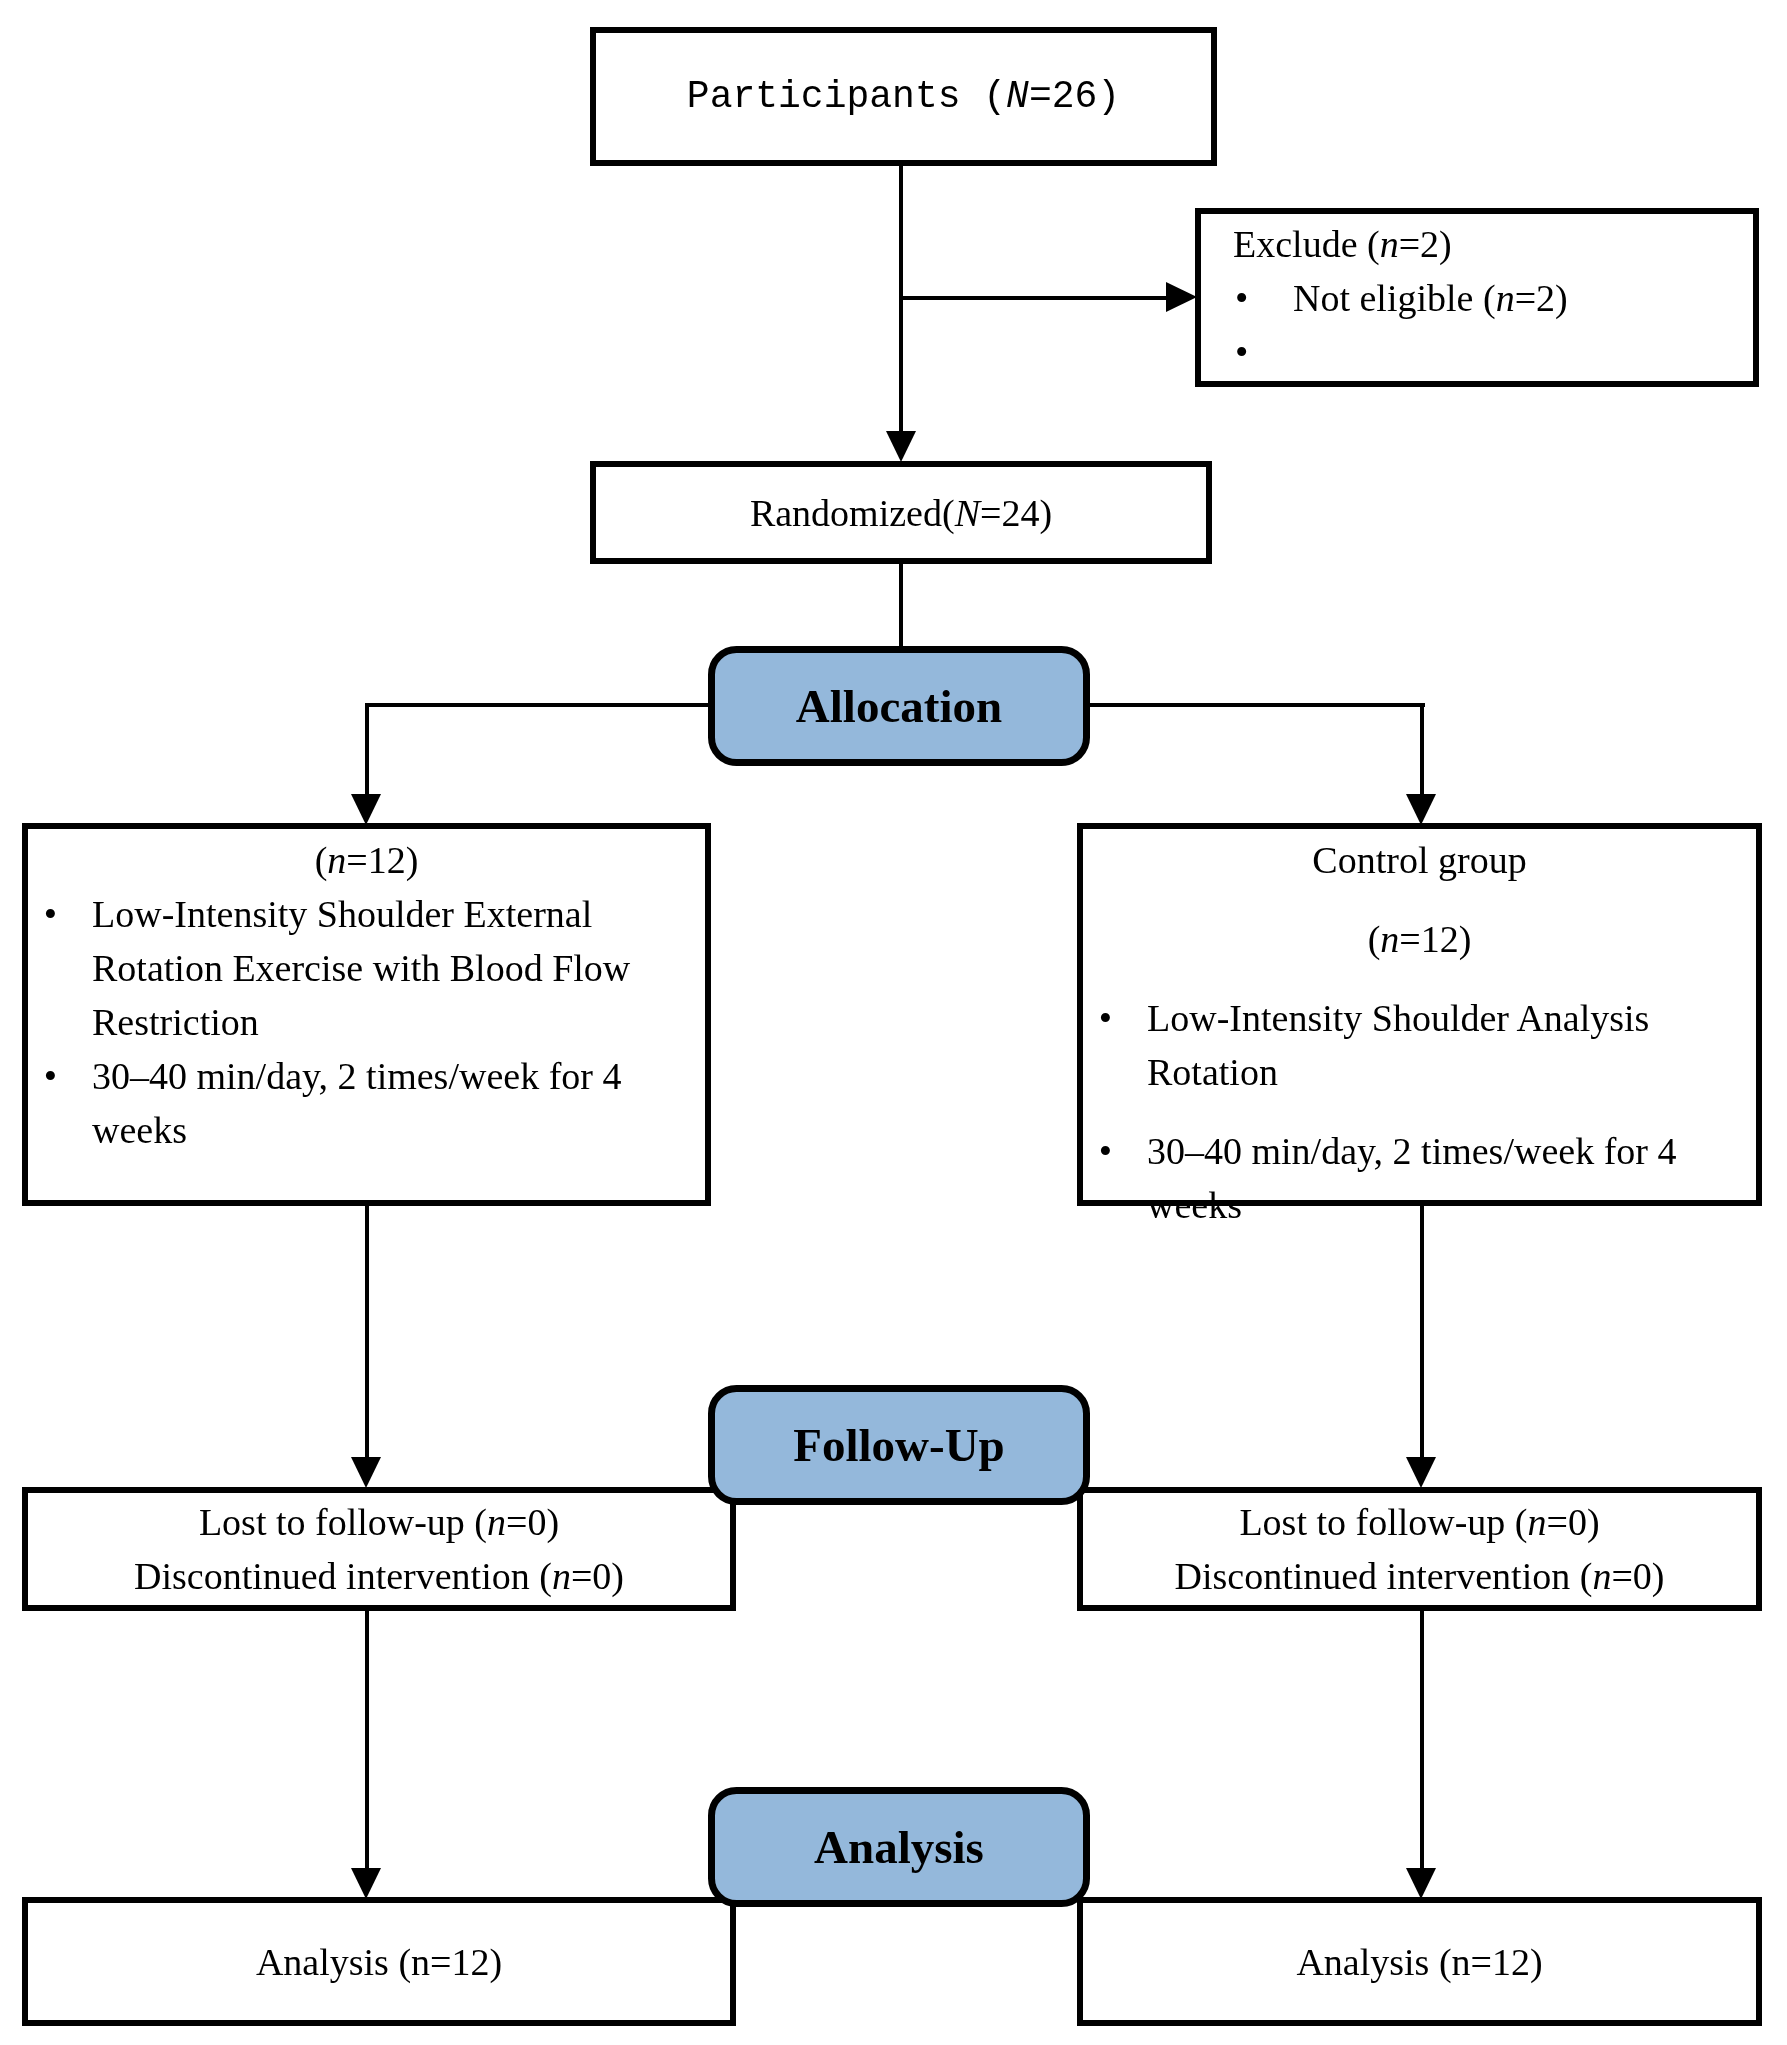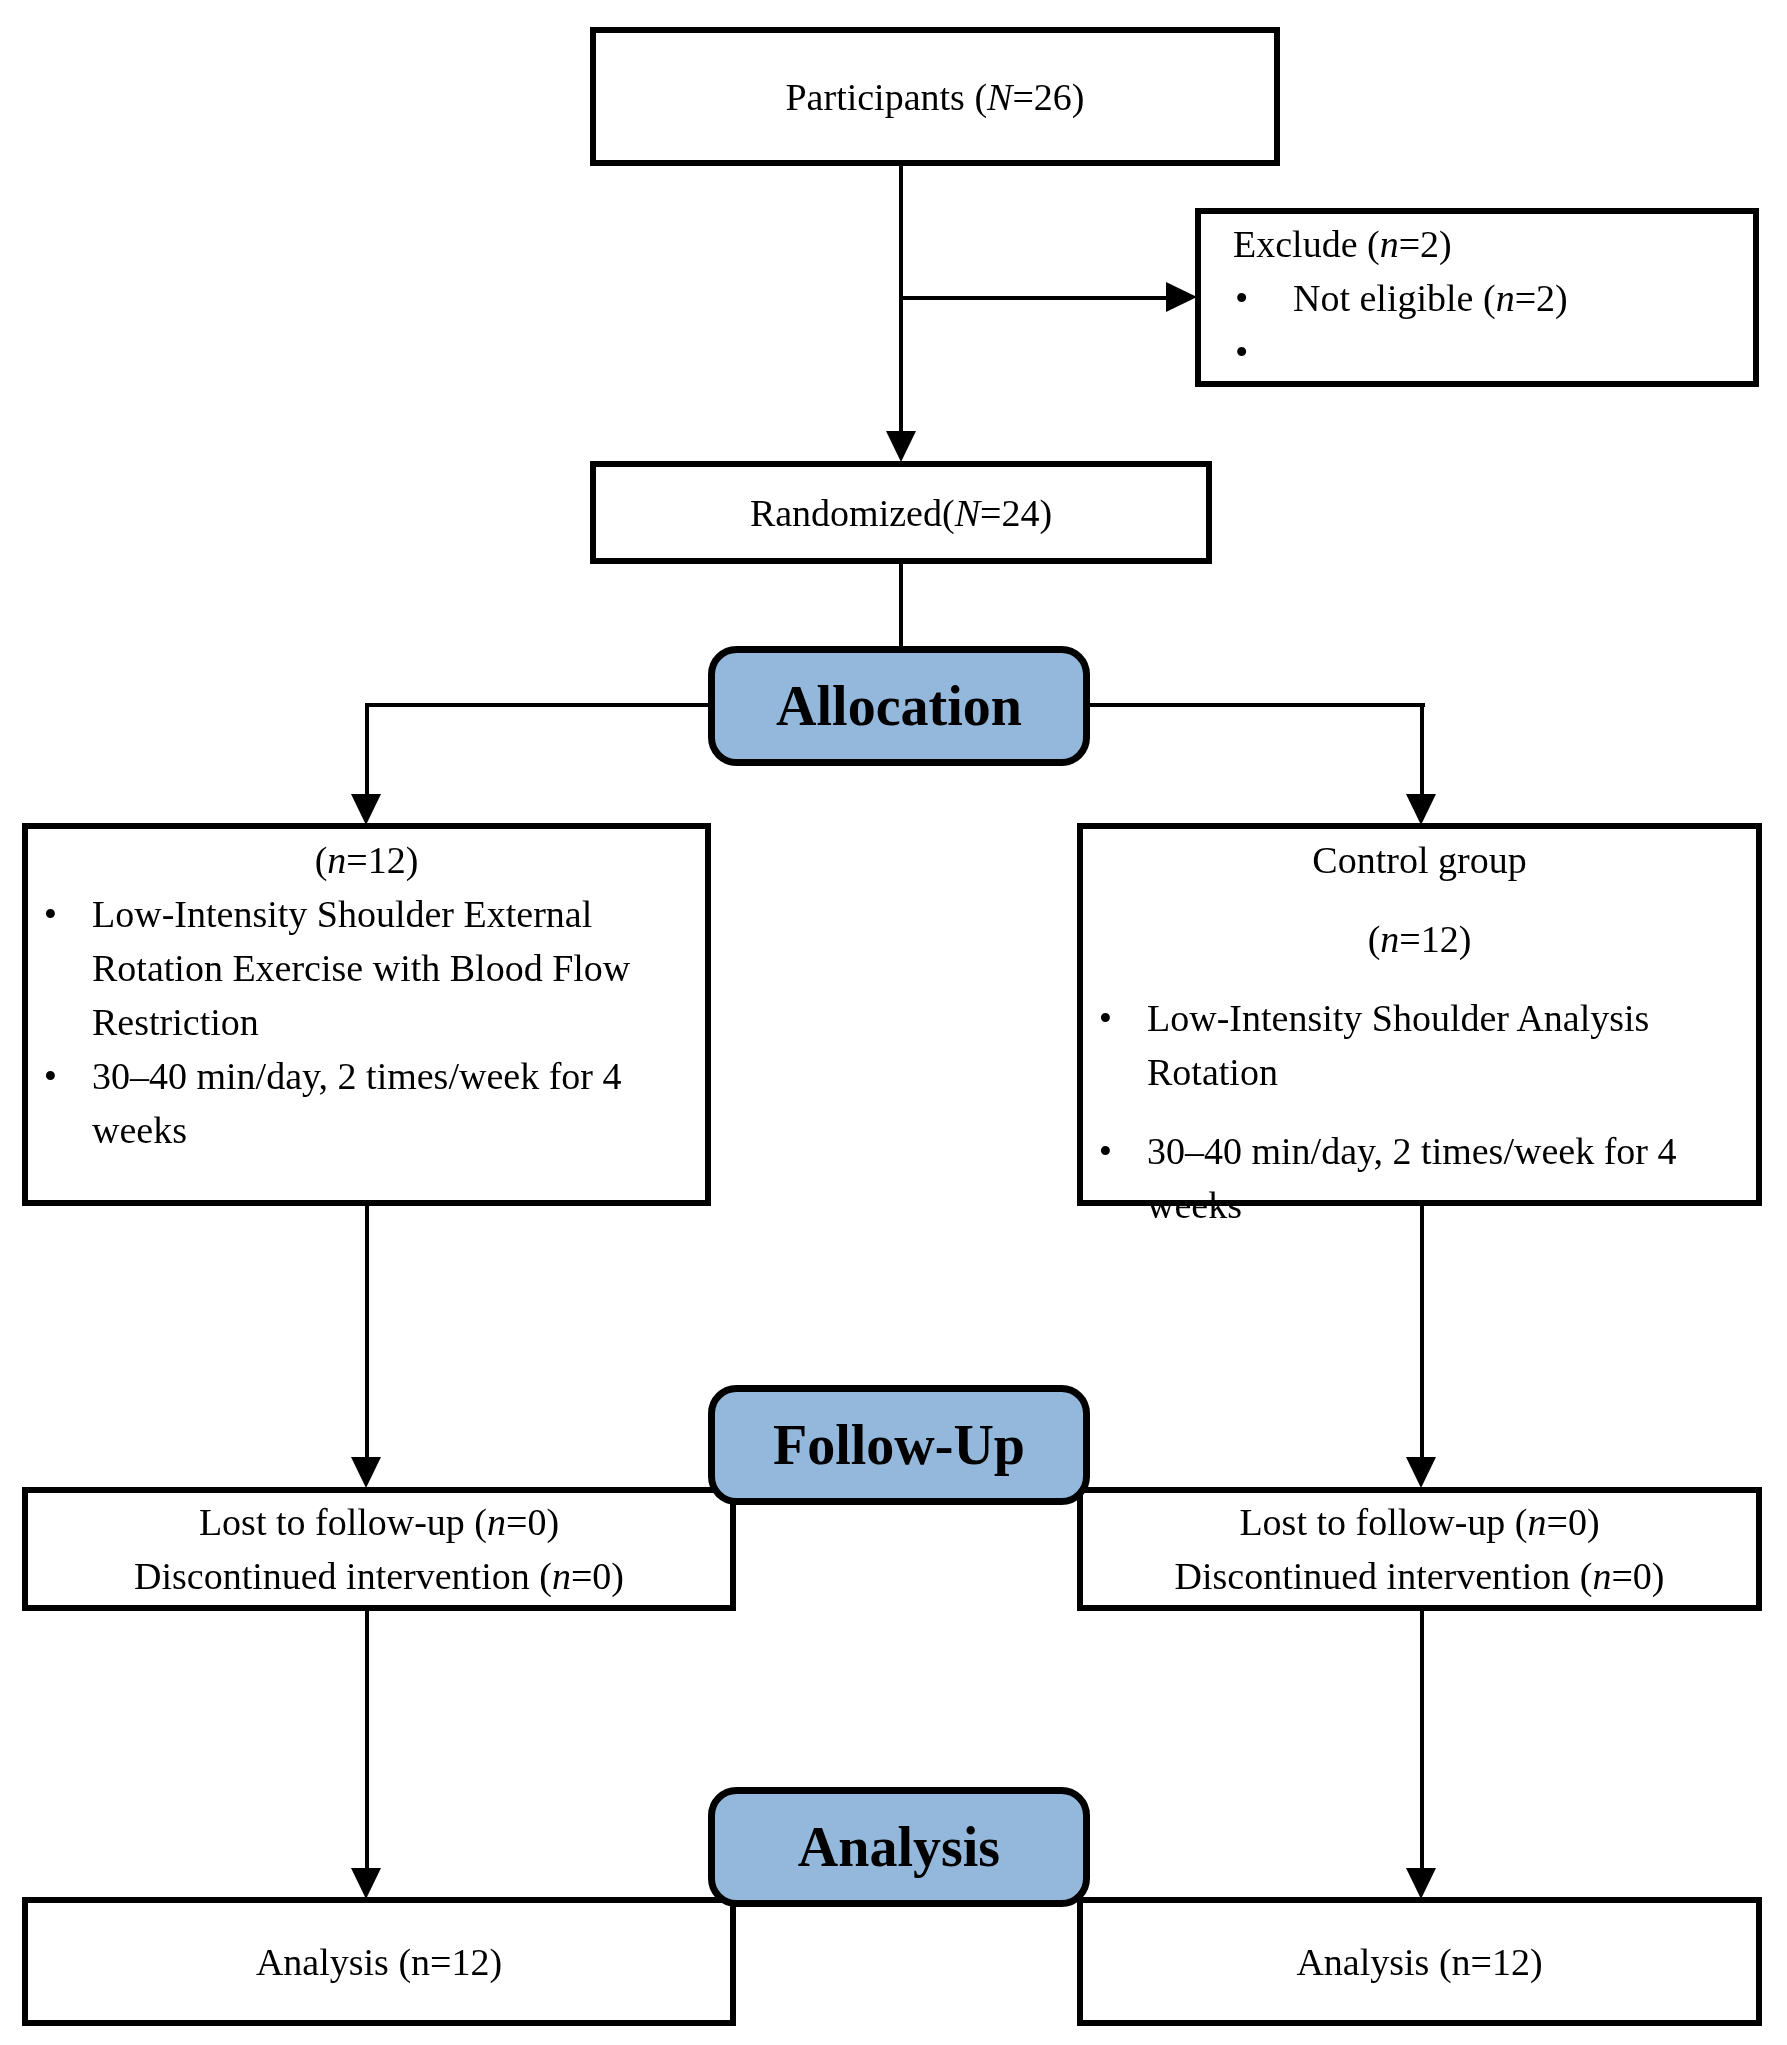--- a/index.html
+++ b/index.html
@@ -26,42 +26,42 @@
   .node .line .seg-wrap{flex:1;padding-right:19.7px;}
   .node.align-left .line{text-align:left;}
   
   .badge{
     position:absolute;
     background:#94b8db;
     border:7.4px solid #000;
     border-radius:28.5px;
     box-sizing:border-box;
     display:flex;align-items:center;justify-content:center;
-    font-size:56px;font-weight:bold;
+    font-size:47px;font-weight:bold;
     z-index:3;
   }
   .it{font-style:italic;}
   
   .vline,.hline{position:absolute;background:#000;z-index:1;}
   .vline{width:4.4px;}
   .hline{height:4.4px;}
   .arrow-down{
     position:absolute;width:0;height:0;z-index:1;
     border-left:15.3px solid transparent;
     border-right:15.3px solid transparent;
     border-top:31.5px solid #000;
   }
   .arrow-right{
     position:absolute;width:0;height:0;z-index:1;
     border-top:15.3px solid transparent;
     border-bottom:15.3px solid transparent;
     border-left:31.5px solid #000;
   }
   
-  #participants{left:590px;top:27px;width:690px;height:139px;}
+  #participants{left:590px;top:27px;width:627px;height:139px;font-family:Liberation Mono, monospace;}
   #exclude{left:1195px;top:208px;width:564px;height:179px;padding:4.9px 0;}
   #exclude .line{padding-left:32px;}
   #exclude .line.bullet{padding-left:0;}
   #exclude .line .dot{flex:0 0 92px;padding-left:34px;}
   #randomized{left:590px;top:461px;width:622px;height:103px;}
   #allocation{left:708px;top:646px;width:382px;height:120px;}
   #bfr-group{left:22px;top:823px;width:689px;height:383px;justify-content:flex-start;padding-top:3.9px;}
   #control-group{left:1077px;top:823px;width:685px;height:383px;justify-content:flex-start;padding-top:3.9px;gap:25px;}
   #followup{left:708px;top:1385px;width:382px;height:120px;}
   #fu-left{left:22px;top:1487px;width:714px;height:124px;}

